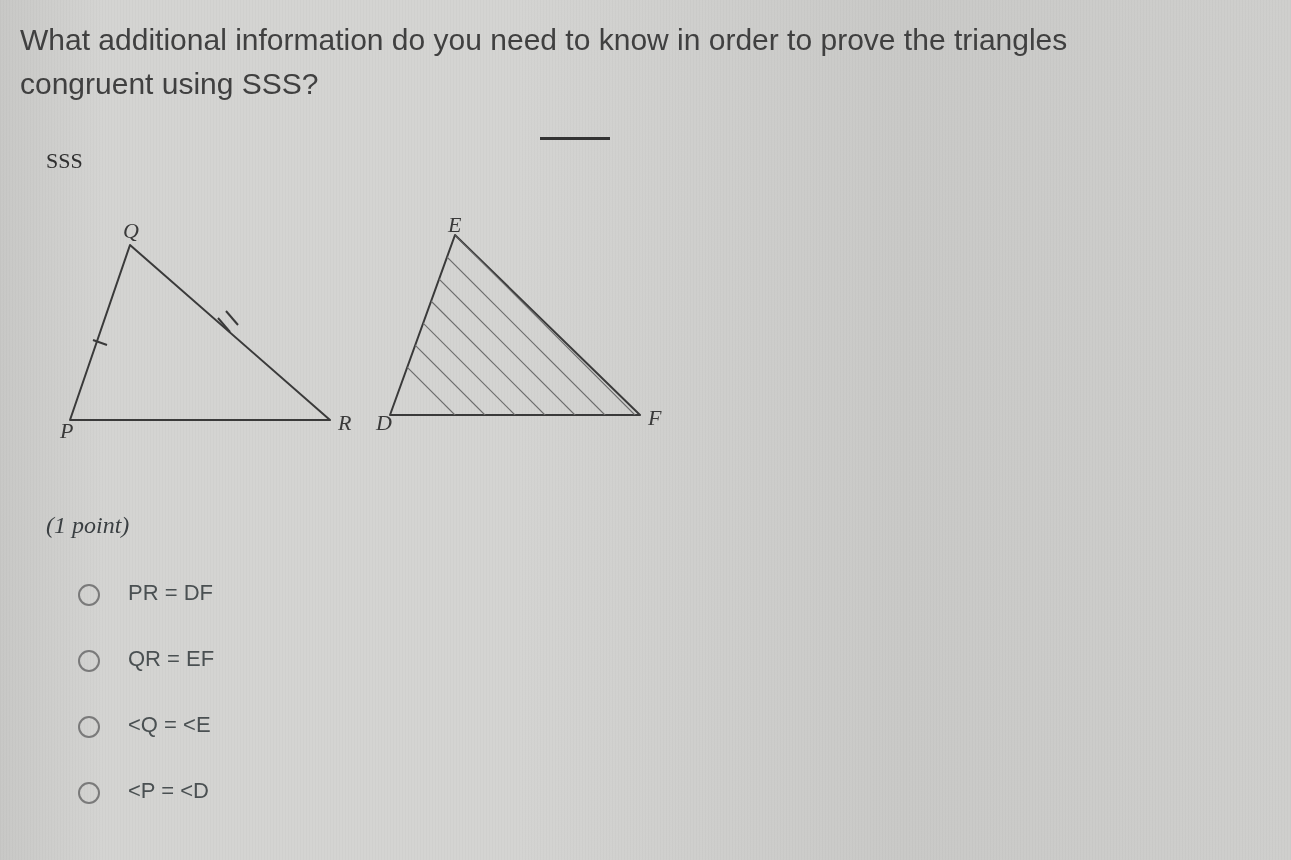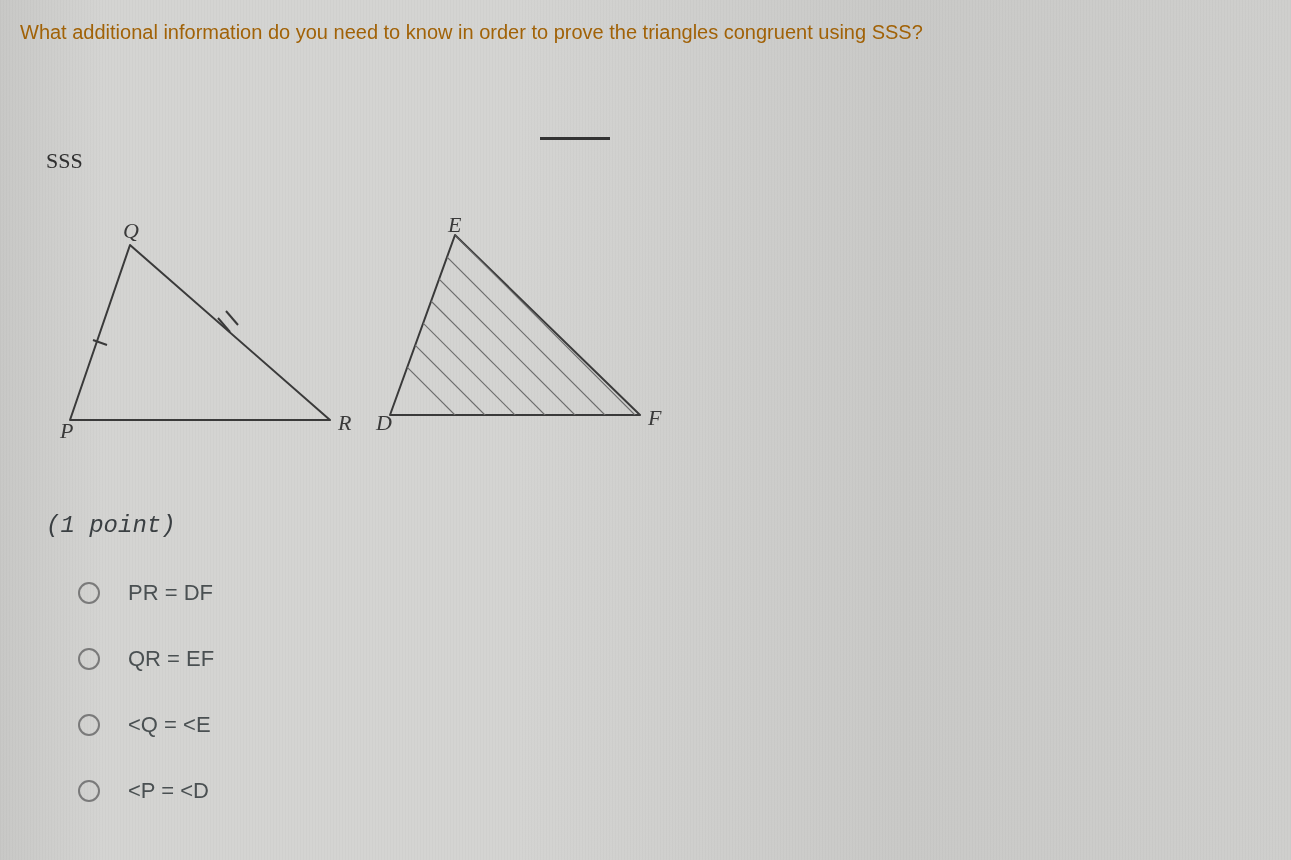--- a/index.html
+++ b/index.html
@@ -10,43 +10,43 @@
     position:relative;
   }
   
   body::before{
     content:"";position:absolute;inset:0;
     background:repeating-linear-gradient(90deg,rgba(0,0,0,0.02) 0 1px,transparent 1px 3px);
     pointer-events:none;
   }
   .question{
     position:absolute;left:20px;top:18px;width:1080px;
-    font-size:20px;line-height:1.45;color:#a16207;
+    font-size:30px;line-height:1.45;color:#404040;
   }
   .sss-label{
     position:absolute;left:46px;top:148px;
     font-family:"Times New Roman",serif;font-size:22px;color:#303030;
   }
   .triangles{position:absolute;left:50px;top:220px;width:640px;height:240px}
   .triangles svg{overflow:visible}
   .vlabel{font-family:"Times New Roman",serif;font-style:italic;font-size:22px;fill:#3a3a3a}
   .tri-stroke{stroke:#3a3a3a;stroke-width:2;fill:none;stroke-linejoin:round}
   .tick{stroke:#3a3a3a;stroke-width:2}
   .shade{stroke:#6b6b6b;stroke-width:1.2}
   .underline{
     position:absolute;left:540px;top:137px;width:70px;height:0;
     border-top:3px solid #333;
   }
   .points-label{
     position:absolute;left:46px;top:512px;
-    font-family:Liberation Mono, monospace;font-style:italic;
+    font-family:Liberation Serif, serif;font-style:italic;
     font-size:24px;color:#3a3f42;
   }
   .choices{position:absolute;left:78px;top:580px}
-  .choice{display:flex;align-items:center;font-size:22px;color:#4a5052;margin-bottom:40px}
+  .choice{display:flex;align-items:flex-end;font-size:22px;color:#4a5052;margin-bottom:40px}
   .radio{
     width:18px;height:18px;border:2px solid #7a7a7a;border-radius:50%;
     background:transparent;margin-right:28px;flex:0 0 auto;
   }
 </style>
 </head>
 <body>
 
 <div class="question">What additional information do you need to know in order to prove the triangles congruent using SSS?</div>
 

